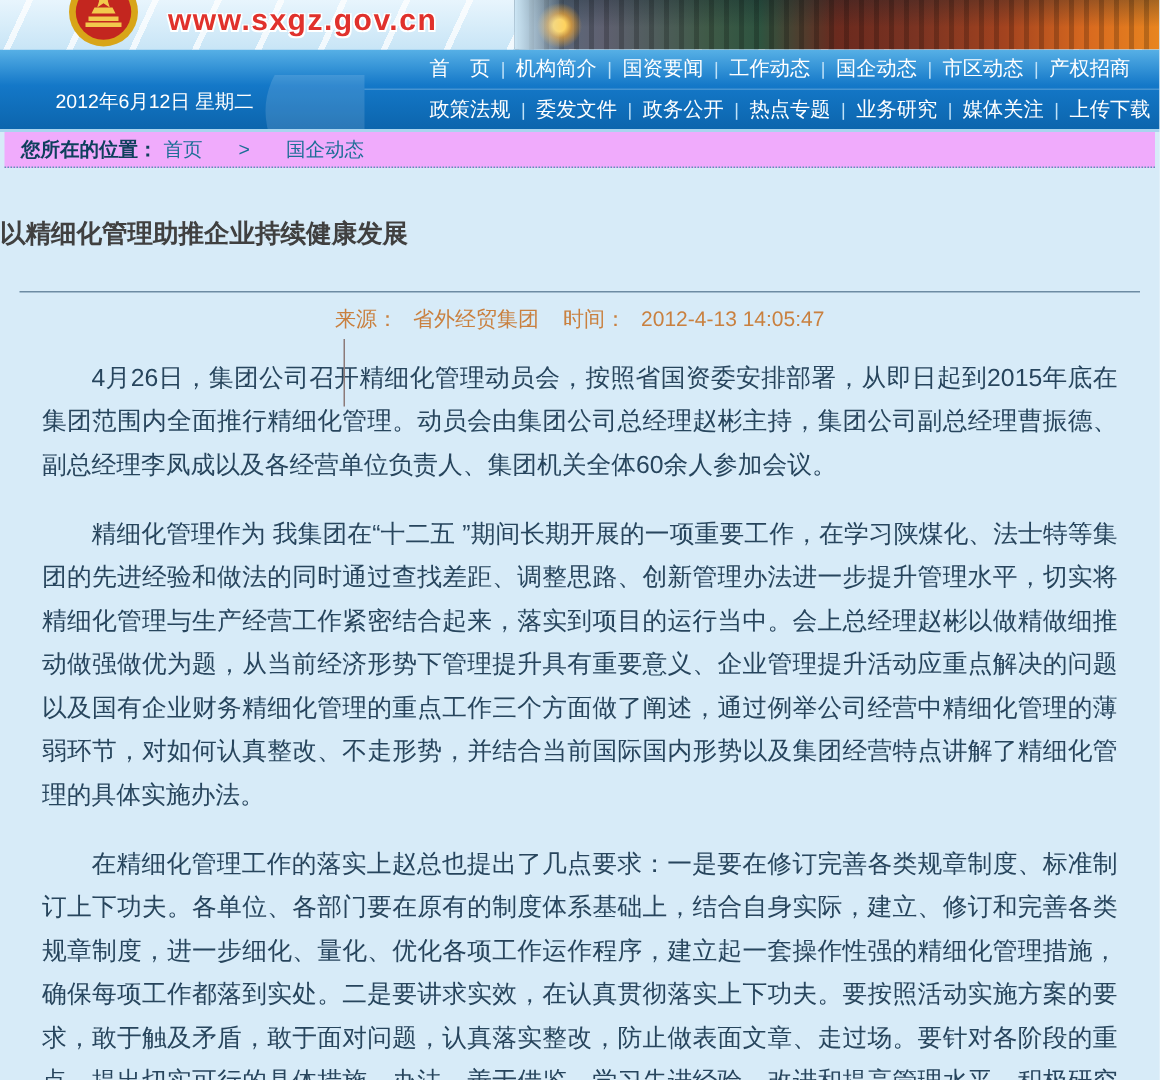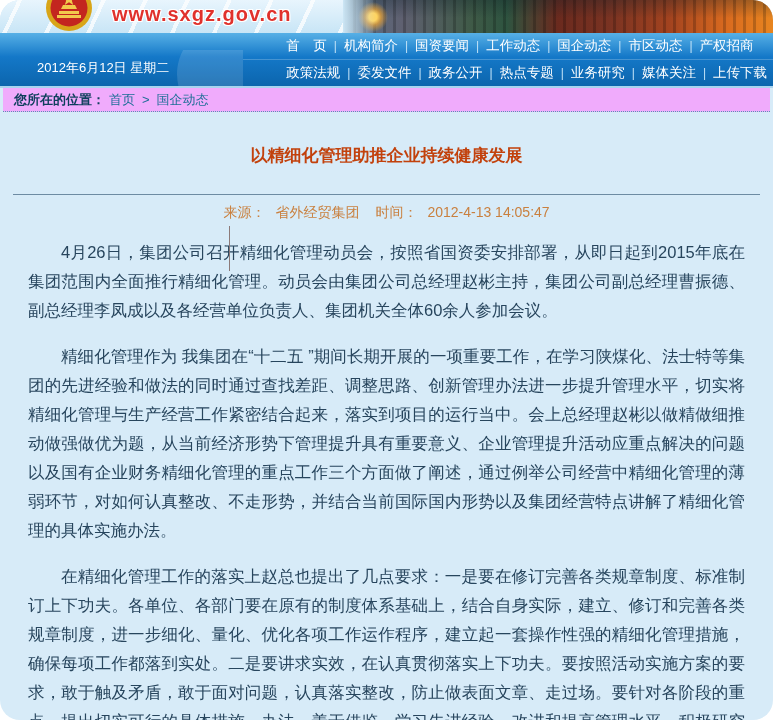--- a/index.html
+++ b/index.html
@@ -1,18 +1,18 @@
 <!DOCTYPE html>
 <html><head>
 <meta charset="utf-8">
 <style>
   html,body{margin:0;padding:0;}
   body{width:773px;height:720px;overflow:hidden;background:#fff;}
   .page{position:relative;width:773px;height:720px;background:#d7ebf8;
-        font-family:"Liberation Sans",sans-serif;overflow:hidden;border-radius:20px;}
+        font-family:"Liberation Sans",sans-serif;overflow:hidden;}
 
   
   .banner{position:relative;height:33px;overflow:hidden;
     background:
       repeating-linear-gradient(115deg, rgba(255,255,255,0) 0 16px, rgba(255,255,255,.75) 16px 20px, rgba(255,255,255,0) 20px 38px),
       linear-gradient(180deg,#e8f5fd 0%,#c8e5f6 100%);}
   .emblem{position:absolute;left:45px;top:-16px;width:48px;height:48px;}
   .site-url{position:absolute;left:112px;top:3px;font-size:20px;font-weight:bold;
       letter-spacing:1px;color:#e0312c;
       text-shadow:-1px -1px 0 #fff,1px -1px 0 #fff,-1px 1px 0 #fff,1px 1px 0 #fff;}
@@ -36,28 +36,28 @@
       color:#ffffff;font-size:13.5px;white-space:nowrap;}
   .menu-row.row2{border-top:1px solid rgba(255,255,255,.22);}
   .nav-item{color:#ffffff;text-decoration:none;cursor:pointer;margin:0 6px;}
   .menu-row .sep{color:#bfe1f7;margin:0 1px;font-size:12px;}
 
   
   .breadcrumb{height:23px;display:flex;align-items:center;background:#f0abfc;
       padding-left:11px;font-size:13px;border-bottom:1px dotted #5d93b5;
       margin:0 3px;}
   .bc-label{font-weight:bold;color:#0e3f5c;}
-  .bc-items{display:flex;align-items:center;}
+  .bc-items{display:flex;align-items:center;gap:17px;}
   .bc-link{color:#1c6e96;text-decoration:none;cursor:pointer;margin:0 4px;}
   .bc-items .sep{color:#1c6e96;margin:0 3px;}
 
   
   .content{position:relative;}
-  .article-title{margin:32px 0 0;text-align:center;font-size:17px;line-height:24px;
-      font-weight:bold;color:#c2410c;}
+  .article-title{margin:32px 0 0;text-align:left;font-size:17px;line-height:24px;
+      font-weight:bold;color:#404040;}
   .rule{border:0;border-top:1px solid #6d8ba3;margin:26px 13px 0 13px;}
   .v-artifact{position:absolute;left:229px;top:82px;width:1px;height:45px;background:#8c7a79;}
   .meta{margin-top:9px;text-align:center;font-size:14px;color:#c9803f;}
   .meta .lbl{margin-right:10px;}
   .meta .val{margin-right:16px;font-family:Liberation Mono, monospace;}
   .paras{margin-top:16px;padding:0 28px;}
   .para{margin:0 0 17px;font-size:16.5px;line-height:29px;color:#27455d;
       text-align:justify;text-indent:2em;}
 </style>
 </head>

